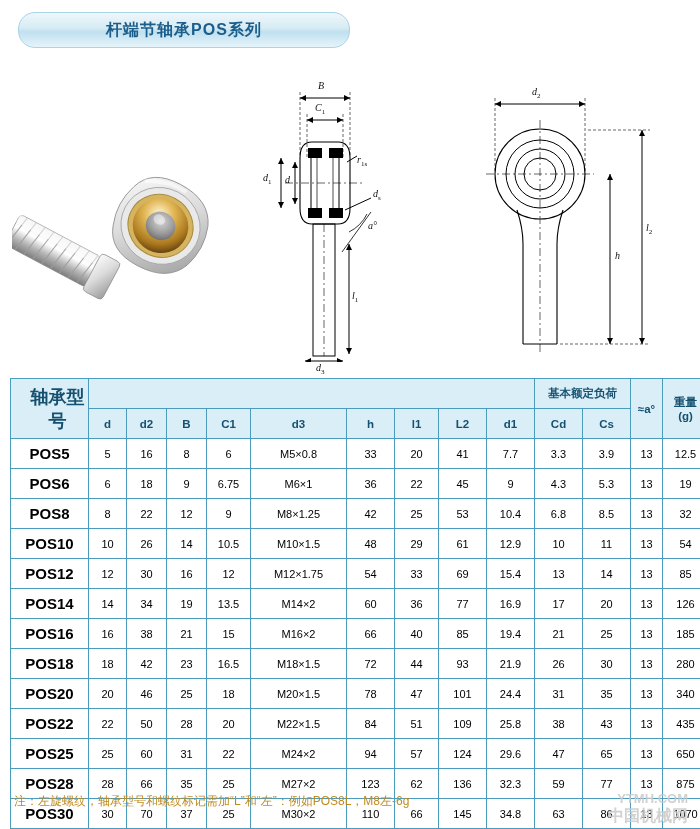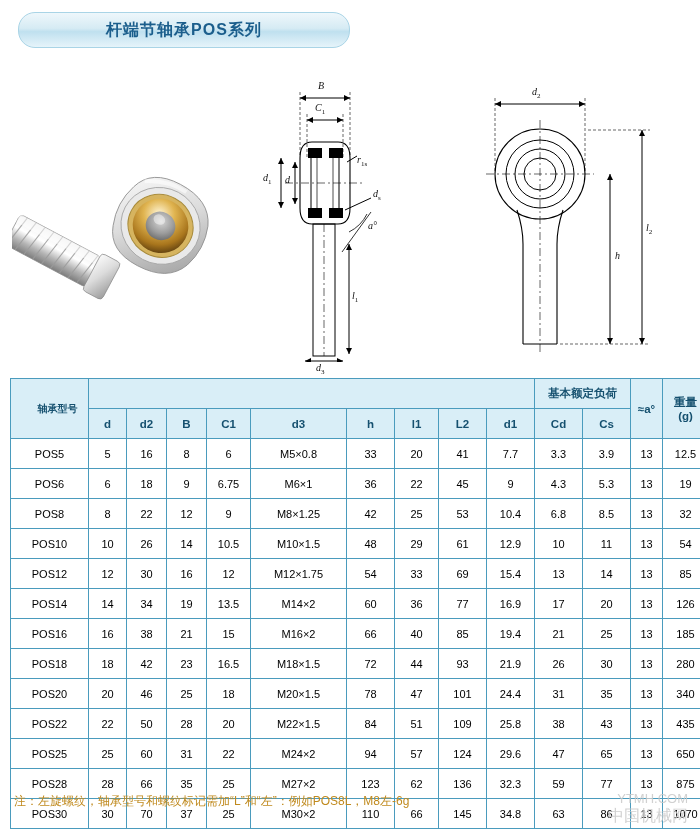--- a/index.html
+++ b/index.html
@@ -109,47 +109,48 @@
     height: 29px;
     color: #000;
   }
   table.spec thead th {
     background: #d9eef7;
     font-weight: bold;
     font-size: 11.5px;
     color: #15506f;
   }
   table.spec thead th.model {
-    font-size: 10px;
+    font-size: 18px;
     padding-left: 16px;
   }
   table.spec tbody td {
     background: #ffffff;
     font-size: 11px;
   }
   table.spec tbody td.model {
-    font-size: 11px;
+    font-size: 15px;
+    font-weight: bold;
   }
   .note {
     position: absolute;
     left: 14px;
     top: 793px;
     font-size: 12px;
     color: #b8860b;
     color: #c08a1e;
   }
   .watermark {
     position: absolute;
     right: 8px;
     bottom: 4px;
     text-align: right;
     font-size: 13px;
     color: #c9c9c9;
     line-height: 1.15;
-    font-weight: normal;
+    font-weight: bold;
     opacity: .85;
   }
   .watermark .w2 { font-size: 16px; }
 </style>
 </head>
 <body>
 
 <div class="page">
 
   <div class="title-banner">

